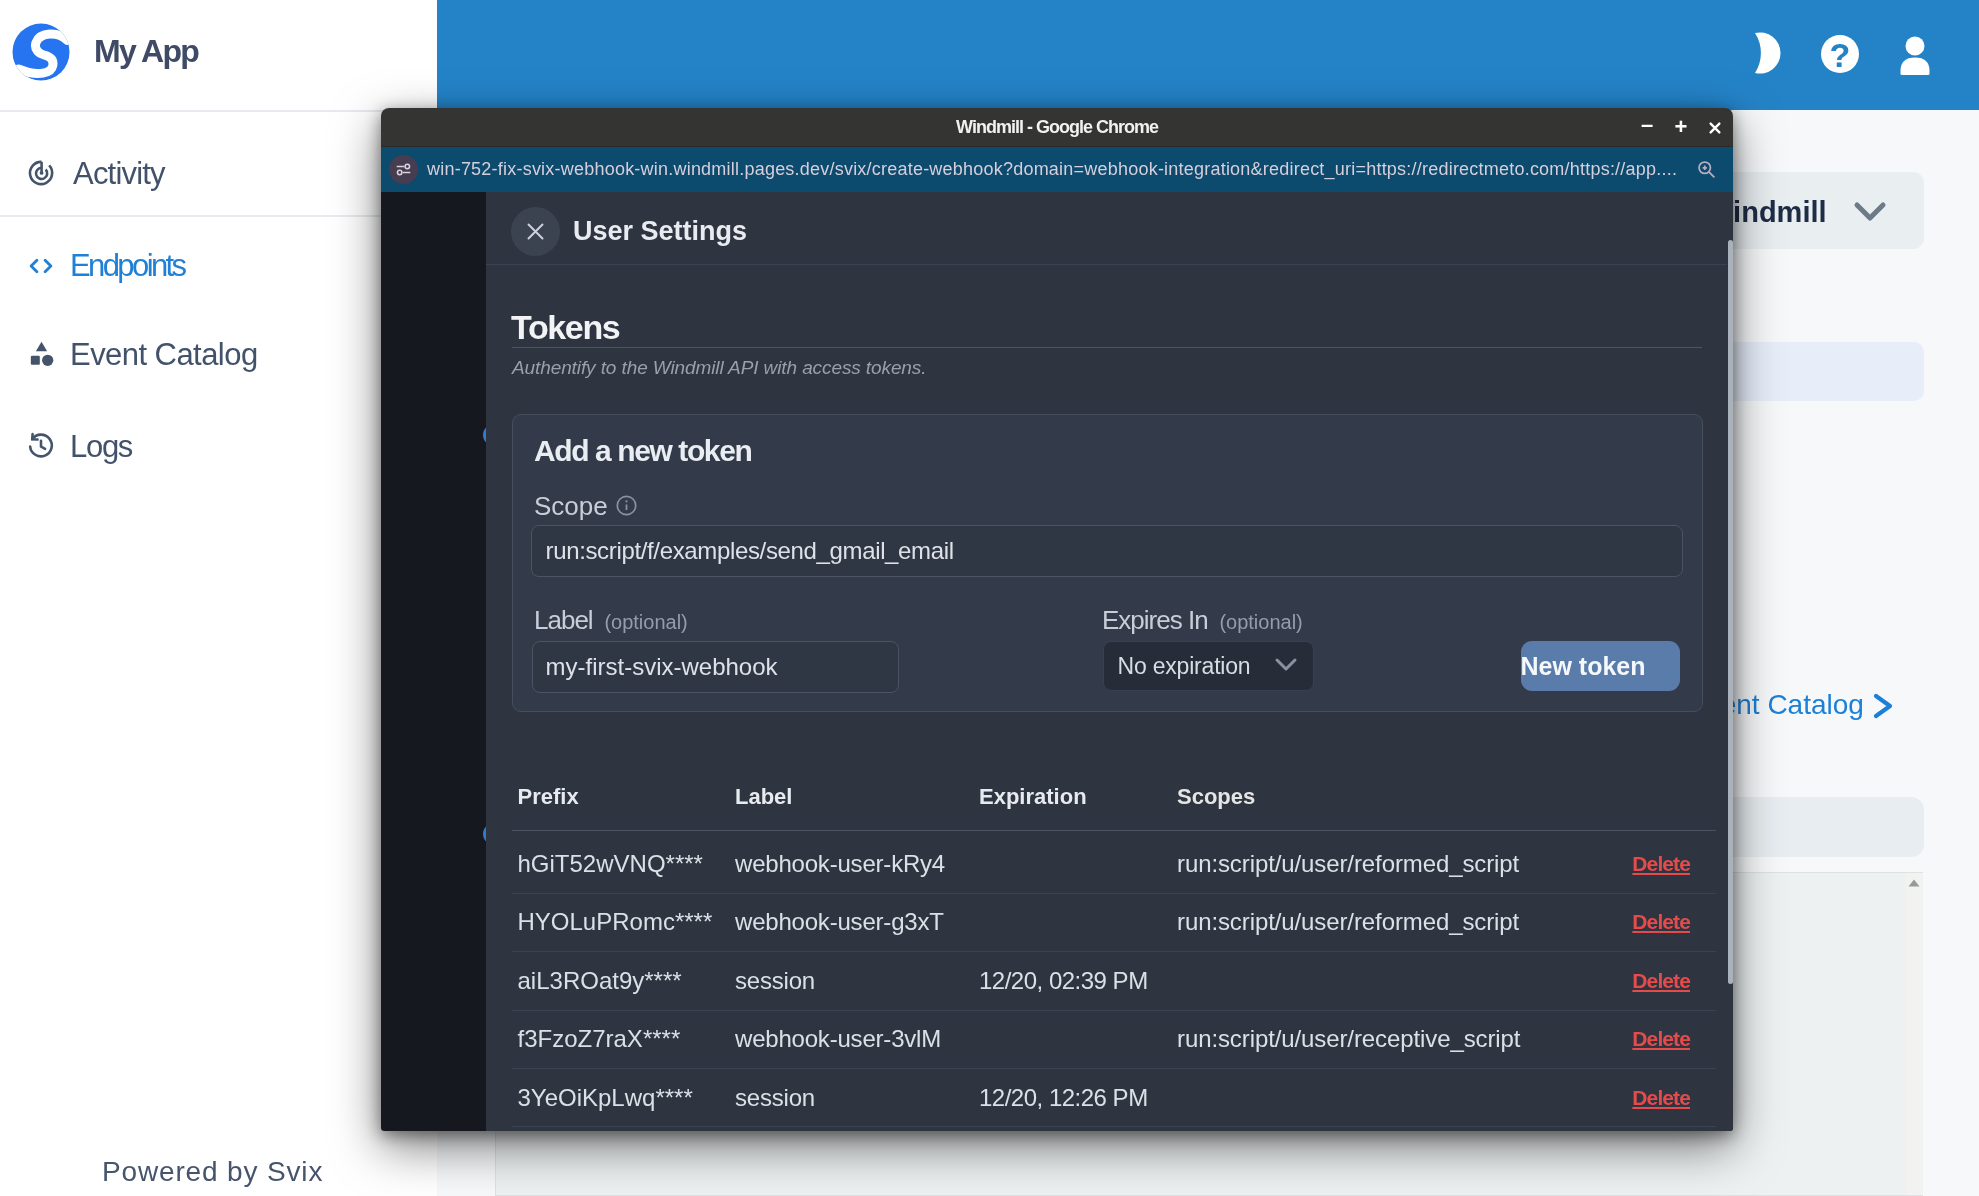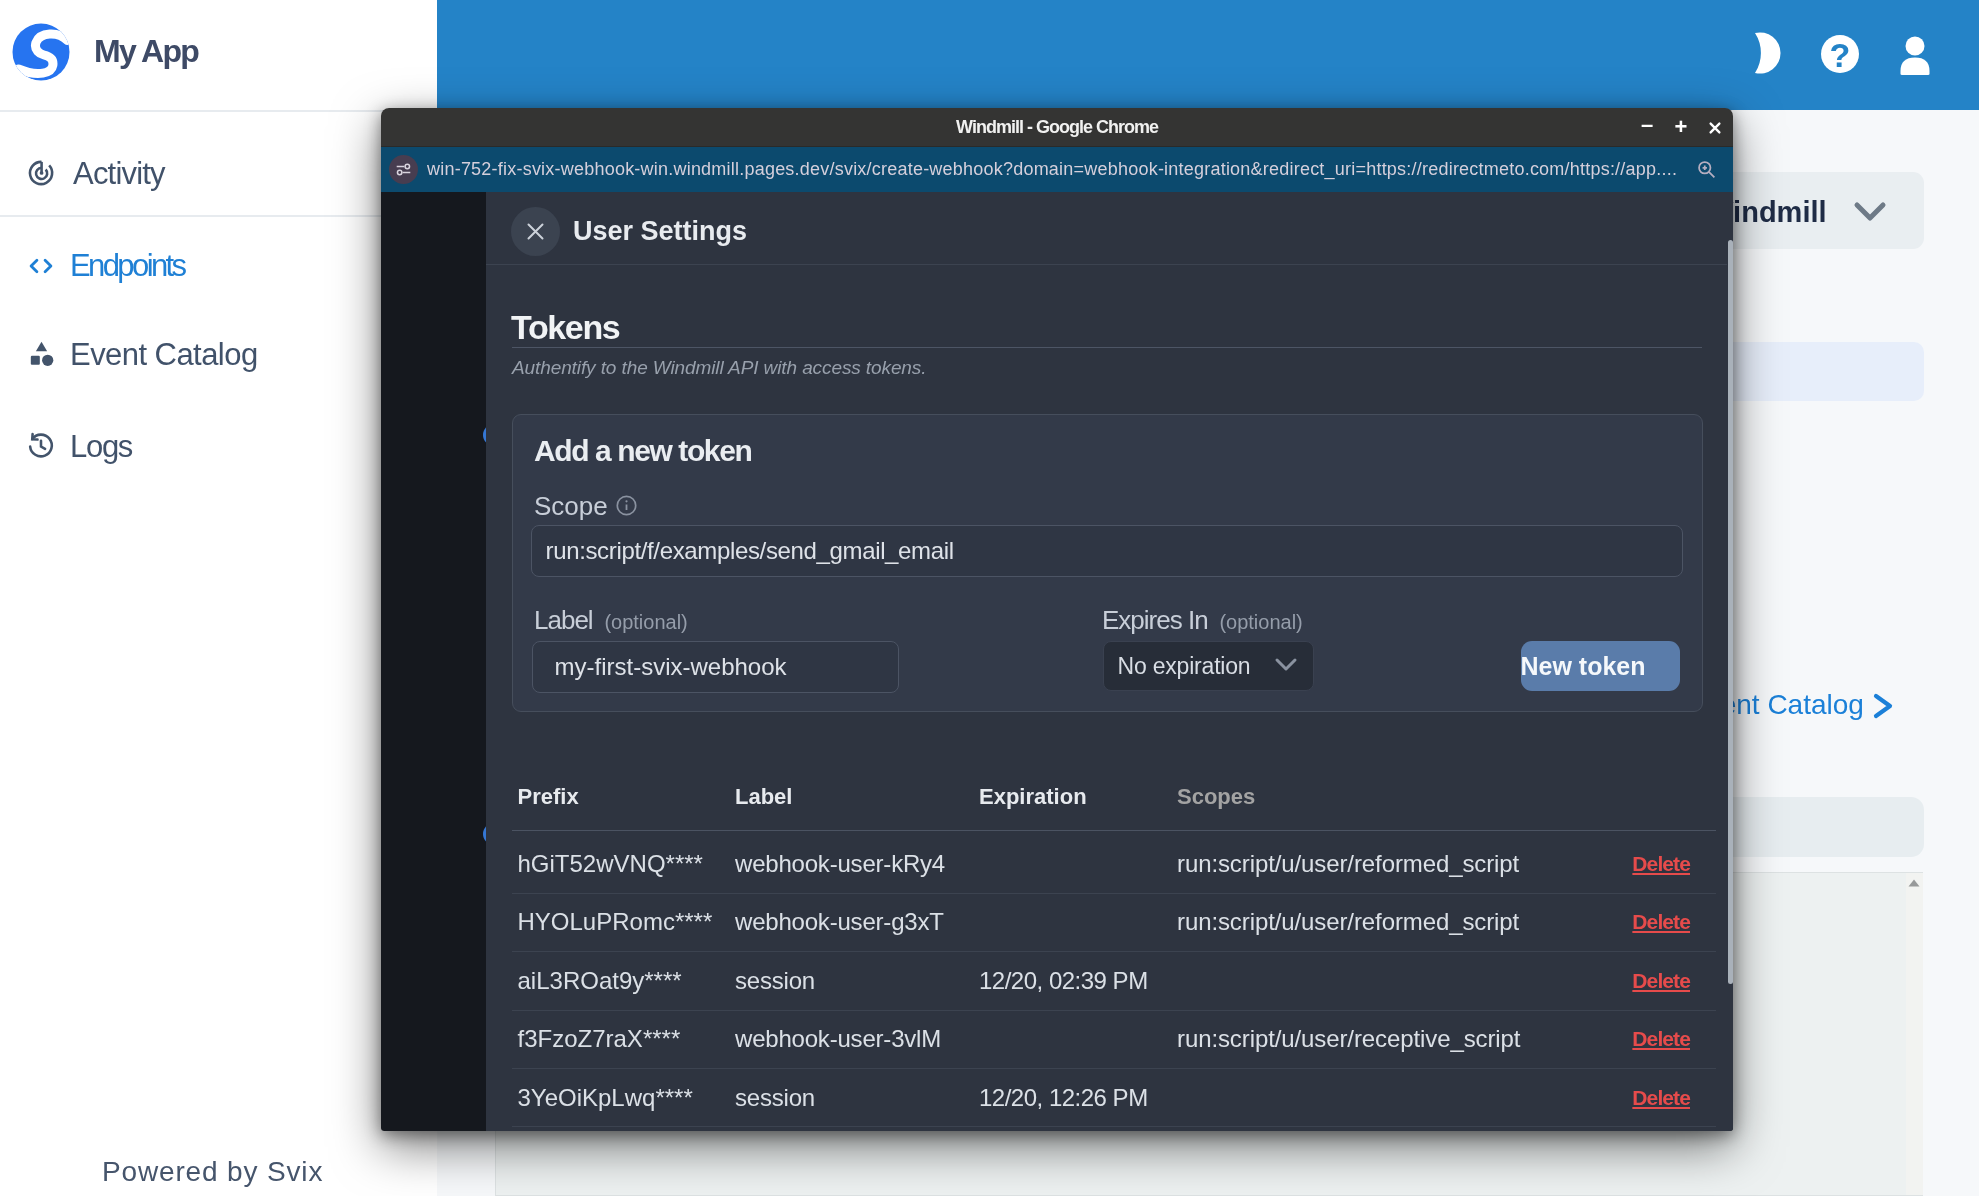--- a/index.html
+++ b/index.html
@@ -153,32 +153,32 @@
     <div class="abs" style="left:131px;top:222px;width:1191px;height:297.5px;background:#333a49;border:1px solid #464e5c;border-radius:9px;"></div>
     <div class="abs" style="left:153px;top:240px;height:38px;line-height:38px;color:#eaedf1;font-size:30px;font-weight:bold;letter-spacing:-1.4px;">Add a new token</div>
     <div class="abs" style="left:153px;top:295px;height:38px;line-height:38px;color:#c8ced8;font-size:26px;">Scope</div>
     <svg class="abs" style="left:234.5px;top:302.5px;" width="21" height="21" viewBox="0 0 21 21">
       <circle cx="10.5" cy="10.5" r="9.2" stroke="#8a92a0" stroke-width="1.7" fill="none"></circle>
       <line x1="10.5" y1="9.5" x2="10.5" y2="15" stroke="#8a92a0" stroke-width="1.8"></line>
       <circle cx="10.5" cy="6.3" r="1.1" fill="#8a92a0"></circle>
     </svg>
     <div class="abs" style="left:149.5px;top:333px;width:1152px;height:52px;background:#2f3644;border:1px solid #4c5464;border-radius:8px;line-height:50px;color:#dee2e8;font-size:24px;letter-spacing:-0.35px;padding-left:14px;">run:script/f/examples/send_gmail_email</div>
     <div class="abs" style="left:153px;top:409px;height:38px;line-height:38px;color:#c8ced8;font-size:26px;letter-spacing:-1px;">Label <span style="font-size:20px;color:#959daa;letter-spacing:0;">&nbsp;(optional)</span></div>
-    <div class="abs" style="left:150.5px;top:448.5px;width:367px;height:52px;background:#2f3644;border:1px solid #4c5464;border-radius:8px;line-height:50px;color:#dee2e8;font-size:24px;padding-left:22px;">my-first-svix-webhook</div>
+    <div class="abs" style="left:150.5px;top:448.5px;width:367px;height:52px;background:#2f3644;border:1px solid #4c5464;border-radius:8px;line-height:50px;color:#dee2e8;font-size:24px;padding-left:13px;">my-first-svix-webhook</div>
     <div class="abs" style="left:721px;top:409px;height:38px;line-height:38px;color:#c8ced8;font-size:26px;letter-spacing:-1px;">Expires In <span style="font-size:20px;color:#959daa;letter-spacing:0;">&nbsp;(optional)</span></div>
     <div class="abs" style="left:721.5px;top:448.5px;width:211px;height:50px;background:#272d38;border:1px solid #3a4150;border-radius:8px;line-height:48px;color:#d8dde4;font-size:23px;letter-spacing:-0.2px;padding-left:14px;">No expiration</div>
     <svg class="abs" style="left:891px;top:462px;" width="28" height="22" viewBox="0 0 28 22">
         <path d="M5 6 L14 15 L23 6" stroke="#8a92a0" stroke-width="3" fill="none" stroke-linecap="round" stroke-linejoin="round"></path>
       </svg>
     <div class="abs" style="left:1139.5px;top:448.5px;width:159.5px;height:50px;background:#5a7caa;border-radius:11px;color:#f5f8fb;font-size:25px;font-weight:bold;line-height:50px;">New token</div>
 
     <div class="abs" style="left:136.5px;top:585px;height:40px;line-height:40px;color:#e7eaee;font-size:22px;font-weight:bold;">Prefix</div>
     <div class="abs" style="left:354px;top:585px;height:40px;line-height:40px;color:#e7eaee;font-size:22px;font-weight:bold;">Label</div>
     <div class="abs" style="left:598px;top:585px;height:40px;line-height:40px;color:#e7eaee;font-size:22px;font-weight:bold;">Expiration</div>
-    <div class="abs" style="left:796px;top:585px;height:40px;line-height:40px;color:#a3a3a3;font-size:22px;font-weight:bold;">Scopes</div>
+    <div class="abs" style="left:796px;top:585px;height:40px;line-height:40px;color:#e5e5e5;font-size:22px;font-weight:bold;">Scopes</div>
     <div class="abs" style="left:131px;top:638.3px;width:1204px;height:1px;background:#4b5362;"></div>
     <div class="abs" style="left:136.5px;top:652px;height:40px;line-height:40px;color:#dbe0e6;font-size:24px;">hGiT52wVNQ****</div>
     <div class="abs" style="left:354px;top:652px;height:40px;line-height:40px;color:#dbe0e6;font-size:24px;letter-spacing:-0.2px;">webhook-user-kRy4</div>
     <div class="abs" style="left:796px;top:652px;height:40px;line-height:40px;color:#dbe0e6;font-size:24px;letter-spacing:-0.1px;">run:script/u/user/reformed_script</div>
     <div class="abs" style="left:1219px;top:652px;width:90px;height:40px;line-height:40px;color:#e64b4b;font-size:21px;font-weight:bold;letter-spacing:-0.9px;text-align:right;text-decoration:underline;">Delete</div>
     <div class="abs" style="left:131px;top:700.5px;width:1204px;height:1px;background:#3c4350;"></div>
     <div class="abs" style="left:136.5px;top:710.4px;height:40px;line-height:40px;color:#dbe0e6;font-size:24px;">HYOLuPRomc****</div>
     <div class="abs" style="left:354px;top:710.4px;height:40px;line-height:40px;color:#dbe0e6;font-size:24px;letter-spacing:-0.2px;">webhook-user-g3xT</div>
     <div class="abs" style="left:796px;top:710.4px;height:40px;line-height:40px;color:#dbe0e6;font-size:24px;letter-spacing:-0.1px;">run:script/u/user/reformed_script</div>
     <div class="abs" style="left:1219px;top:710.4px;width:90px;height:40px;line-height:40px;color:#e64b4b;font-size:21px;font-weight:bold;letter-spacing:-0.9px;text-align:right;text-decoration:underline;">Delete</div>

